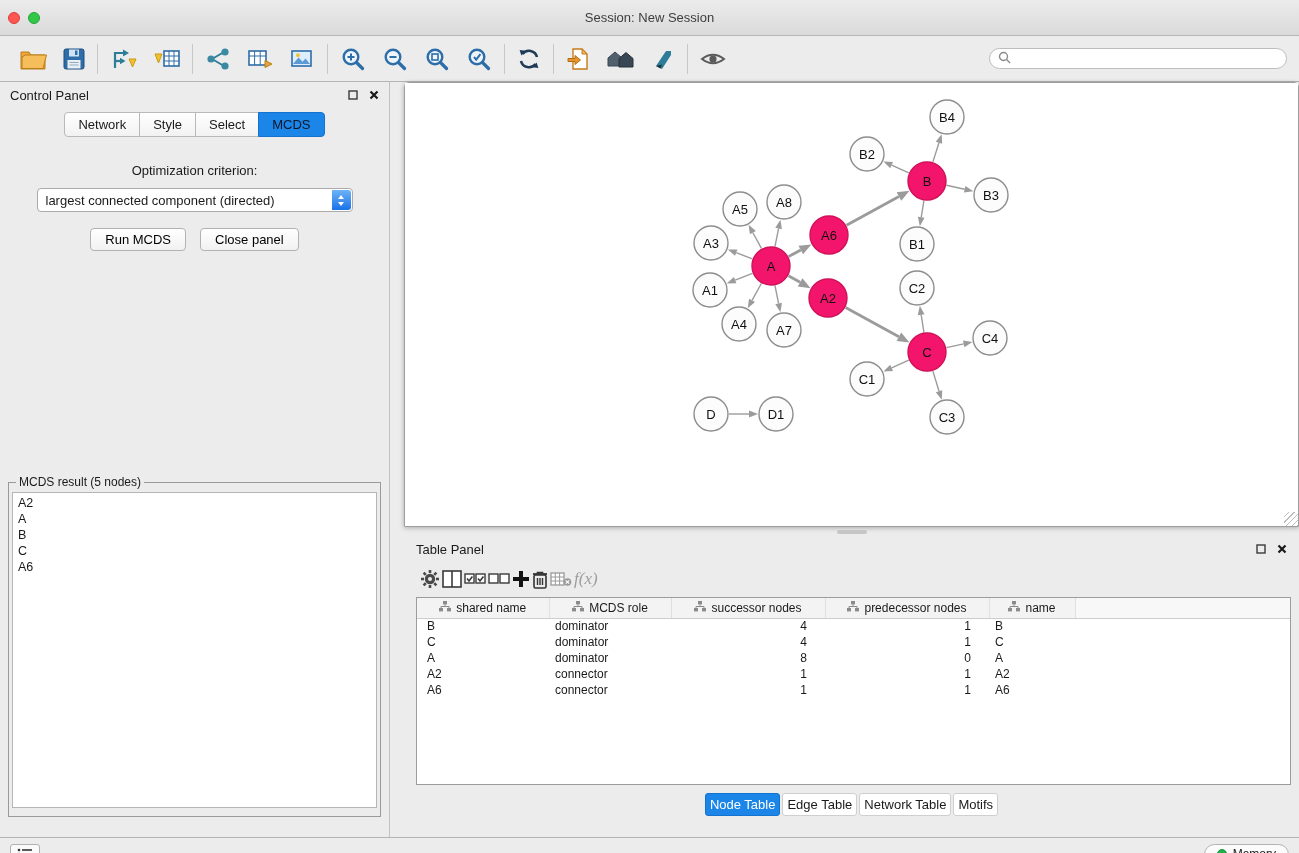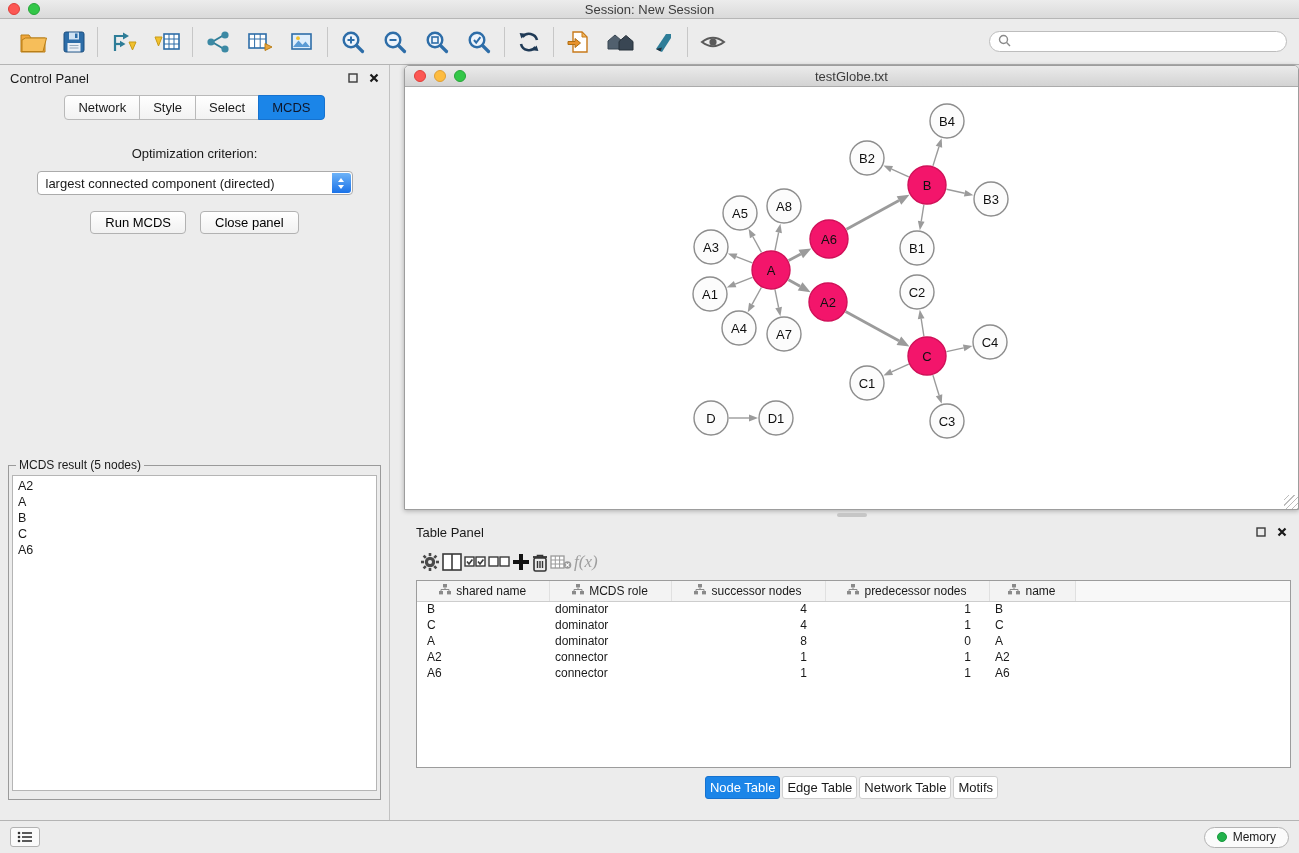--- a/index.html
+++ b/index.html
@@ -1,20 +1,20 @@
 <!DOCTYPE html>
 <html><head>
 <meta charset="utf-8">
 <style>
   * { margin:0; padding:0; box-sizing:border-box; }
   html,body { width:1299px; height:853px; }
   body { font-family:"Liberation Sans", sans-serif; background:#ececec; overflow:hidden; font-size:13px; color:#1a1a1a; }
 
   
-  .titlebar { height:19px; background:linear-gradient(#ececec,#dadada); border-bottom:1px solid #b6b6b6; position:relative; display:flex; align-items:center; justify-content:center; }
+  .titlebar { height:36px; background:linear-gradient(#ececec,#dadada); border-bottom:1px solid #b6b6b6; position:relative; display:flex; align-items:center; justify-content:center; }
   .titlebar .title { font-size:13px; color:#3d3d3d; }
   .lights { display:flex; gap:8px; align-items:center; }
   .titlebar .lights { position:absolute; left:8px; }
   .light { width:12px; height:12px; border-radius:50%; display:inline-block; }
   .light.red { background:#fc5753; border:1px solid #df3e39; }
   .light.yellow { background:#fdbc40; border:1px solid #de9f34; }
   .light.green { background:#33c748; border:1px solid #27a53a; }
 
   
   .toolbar { height:46px; display:flex; align-items:center; padding:0 8px; border-bottom:1px solid #b4b4b4; background:#ececec; }
@@ -289,28 +289,20 @@
           <div class="mcds-item">B</div>
           <div class="mcds-item">C</div>
           <div class="mcds-item">A6</div>
         </div>
     </fieldset>
   </div>
 
   <div class="right-area">
 
     <div class="net-window">
-      <div class="net-titlebar">
-        <div class="lights">
-          <span class="light red"></span>
-          <span class="light yellow"></span>
-          <span class="light green"></span>
-        </div>
-        <div class="net-title">testGlobe.txt</div>
-      </div>
       <div class="net-canvas">
         <svg id="net-svg" width="878" height="422" viewBox="0 0 878 422">
             <line x1="347.38868096605233" y1="190.3224861772909" x2="330.1252806958294" y2="197.1146436606573" stroke="#9b9b9b" stroke-width="1.4"></line>
             <polygon points="321.75018713055294,200.4097624404382 328.88045804569,193.9507194248862 331.37010334596886,200.2785678964284" fill="#9b9b9b"></polygon>
             <line x1="347.325077653959" y1="175.84127976735095" x2="331.21114516715534" y2="169.66427231407621" stroke="#9b9b9b" stroke-width="1.4"></line>
             <polygon points="322.8074301114369,166.44284820938415 332.4281276067057,166.48953551524926 329.994162727605,172.83900911290317" fill="#9b9b9b"></polygon>
             <line x1="356.3384531417733" y1="200.51155368053588" x2="347.043088258606" y2="217.35940253127654" stroke="#9b9b9b" stroke-width="1.4"></line>
             <polygon points="342.695392172404,225.2396016875177 344.0661241329149,215.716939565378 350.0200523842971,219.0018654971751" fill="#9b9b9b"></polygon>
             <line x1="356.4445610618003" y1="165.43032195234252" x2="347.8998425665696" y2="149.7190653643376" stroke="#9b9b9b" stroke-width="1.4"></line>
             <polygon points="343.5998950443797,141.81271024289174 350.88668783467136,148.09464074484367 344.9129972984678,151.34348998383155" fill="#9b9b9b"></polygon>

